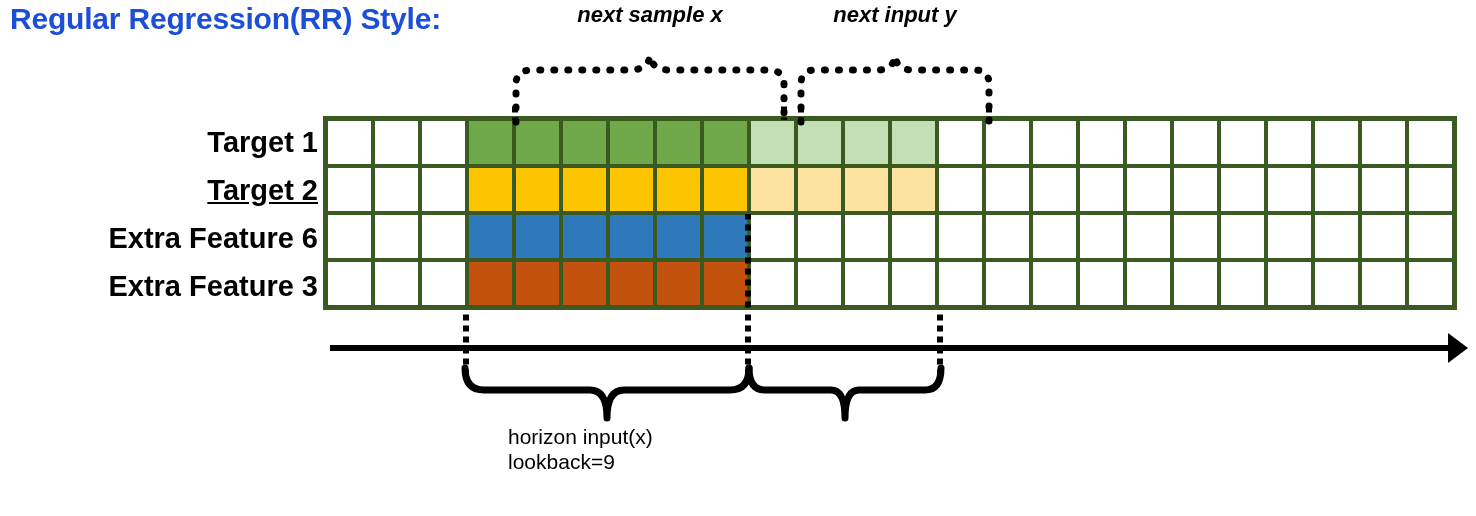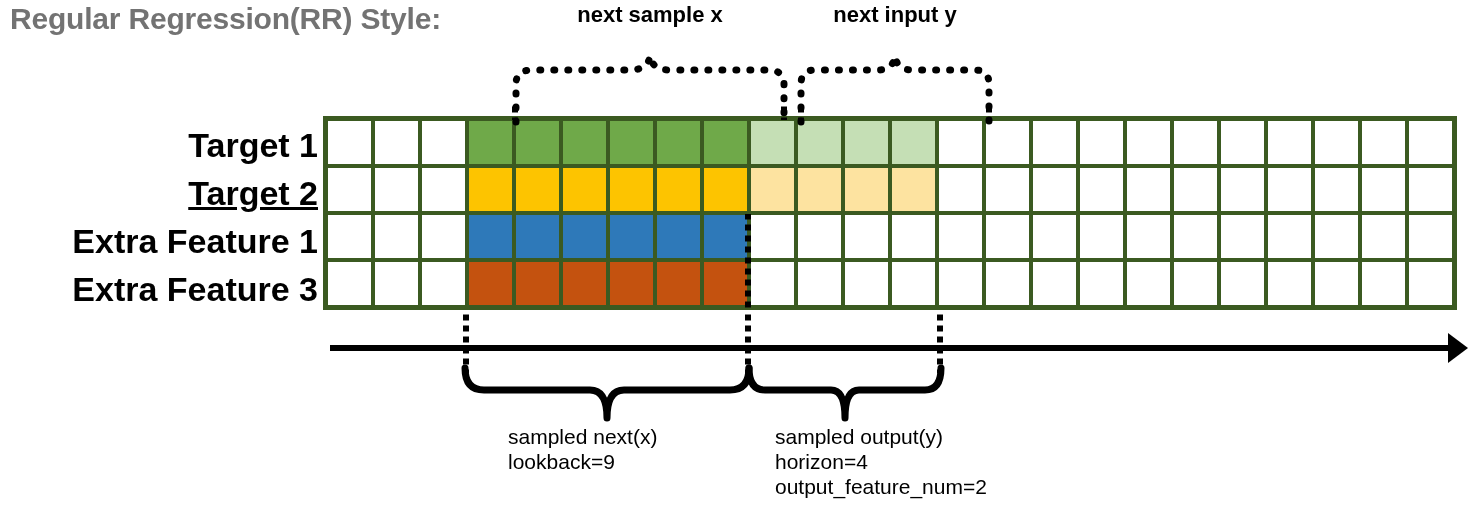--- a/index.html
+++ b/index.html
@@ -9,30 +9,30 @@
     font-family:"Liberation Sans", sans-serif;
     overflow:hidden;
     position:relative;
   }
   #stage{position:absolute;left:0;top:0;width:1476px;height:516px;}
   .abs{position:absolute;}
 
   
   #title{
     left:10px; top:2px;
-    font-size:30px; font-weight:700; color:#737373;
+    font-size:30px; font-weight:700; color:#1d4ed8;
     letter-spacing:-0.2px;
     white-space:nowrap;
   }
 
   
   .row-label{
     right:0; width:310px;
     text-align:right;
-    font-size:34px; font-weight:700; color:#000;
+    font-size:29px; font-weight:700; color:#000;
     white-space:nowrap;
   }
   #labels{left:0;top:0;width:318px;height:516px;}
 
   
   #grid{
     left:323px; top:116px;
     border:5px solid #3b5a21;
     background:#3b5a21;
     display:flex; flex-direction:column;
@@ -70,21 +70,21 @@
   .dguide{
     width:6px;
     background-image:linear-gradient(#000 55%, rgba(0,0,0,0) 0%);
     background-position:left;
     background-size:6px 11px;
     background-repeat:repeat-y;
   }
 
   
   .top-ann{
-    font-size:22px; font-weight:600; color:#000;
+    font-size:22px; font-style:italic; font-weight:600; color:#000;
     white-space:nowrap; text-align:center;
   }
 
   
   .bot-ann{
     font-size:21px; font-weight:400; color:#000;
     line-height:25px; white-space:nowrap;
   }
 
   svg{display:block; overflow:visible;}
@@ -92,21 +92,21 @@
 </head>
 <body>
 
 <div id="stage">
 
   <div class="abs" id="title">Regular Regression(RR) Style:</div>
 
   <div class="abs" id="labels">
     <div class="abs row-label" style="top:126px;">Target 1</div>
     <div class="abs row-label" style="top:174px;text-decoration:underline;">Target 2</div>
-    <div class="abs row-label" style="top:222px;">Extra Feature 1</div>
+    <div class="abs row-label" style="top:222px;">Extra Feature 6</div>
     <div class="abs row-label" style="top:270px;">Extra Feature 3</div>
   </div>
 
   <div class="abs" id="grid">
       <div class="grid-row">
         <div class="cell "></div>
         <div class="cell "></div>
         <div class="cell "></div>
         <div class="cell green"></div>
         <div class="cell green"></div>
@@ -237,23 +237,18 @@
 
   <svg class="abs" style="left:460px; top:368px;" width="294" height="56" viewBox="0 0 294 56">
     <path d="M 5 0 Q 5 22 24 22 L 130 22 Q 147 22 147 50 Q 147 22 164 22 L 270 22 Q 289 22 289 0" fill="none" stroke="#000" stroke-width="7" stroke-linecap="round" stroke-linejoin="round"></path>
   </svg>
 
   <svg class="abs" style="left:745px; top:368px;" width="200" height="56" viewBox="0 0 200 56">
     <path d="M 4 0 Q 4 22 20 22 L 86 22 Q 100 22 100 50 Q 100 22 114 22 L 180 22 Q 196 22 196 0" fill="none" stroke="#000" stroke-width="7" stroke-linecap="round" stroke-linejoin="round"></path>
   </svg>
 
   <div class="abs bot-ann" style="left:508px; top:424px;">
-    <div>sampled next(x)</div>
+    <div>horizon input(x)</div>
     <div>lookback=9</div>
   </div>
 
-  <div class="abs bot-ann" style="left:775px; top:424px;">
-    <div>sampled output(y)</div>
-    <div>horizon=4</div>
-    <div>output_feature_num=2</div>
-  </div>
 
 </div>
 
 </body></html>

